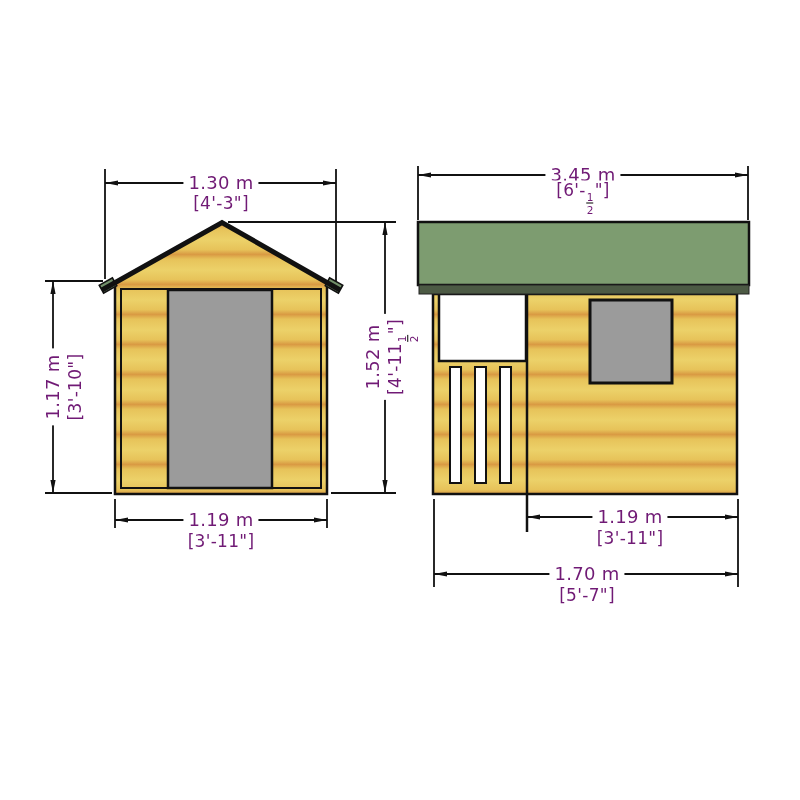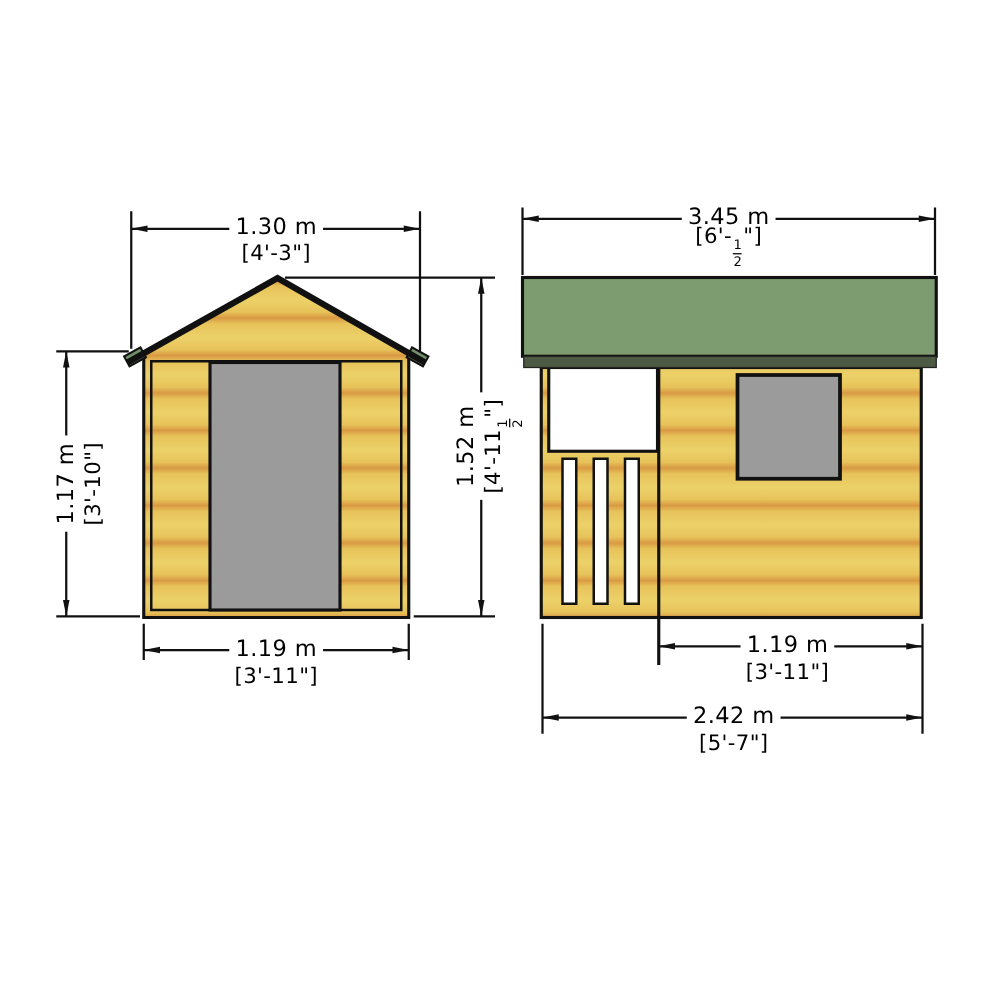--- a/index.html
+++ b/index.html
@@ -1,17 +1,17 @@
 <!DOCTYPE html>
 <html><head>
 <meta charset="utf-8">
 <style>
   html,body{margin:0;padding:0;background:#fff;}
   .canvas{position:relative;width:800px;height:800px;background:#fff;overflow:hidden;
-          font-family:"DejaVu Sans","Liberation Sans",sans-serif;color:#000000;}
+          font-family:"DejaVu Sans","Liberation Sans",sans-serif;color:#701a75;}
   .canvas svg{position:absolute;left:0;top:0;}
   .lbl{position:absolute;transform:translate(-50%,-50%);font-size:18px;line-height:1.05;
        background:#fff;white-space:nowrap;padding:1px 5px;letter-spacing:.3px;}
   .lbl.imp{font-size:17px;}
   .lbl.rot{transform:translate(-50%,-50%) rotate(-90deg);text-align:center;line-height:1.25;padding:2px 5px;}
   .lbl.rot .m-line{font-size:18px;}
   .lbl.rot .i-line{font-size:17px;}
   .fr{display:inline-flex;flex-direction:column;align-items:center;font-size:10.5px;line-height:1;
       vertical-align:-5px;margin:0 1px;}
   .fr .den{border-top:1.4px solid #000;padding-top:1px;}
@@ -132,16 +132,16 @@
           <span class="den">2</span>
         </span><span>"]</span></div>
   </div>
 
   <div class="lbl" style="left:221px;top:520px">1.19 m</div>
   <div class="lbl imp" style="left:221px;top:542px">[3'-11"]</div>
 
   <div class="lbl" style="left:630px;top:517px">1.19 m</div>
   <div class="lbl imp" style="left:630px;top:539px">[3'-11"]</div>
 
-  <div class="lbl" style="left:587px;top:574px">2.42 m</div>
+  <div class="lbl" style="left:587px;top:574px">1.70 m</div>
   <div class="lbl imp" style="left:587px;top:596px">[5'-7"]</div>
 
 </div>
 
 </body></html>

